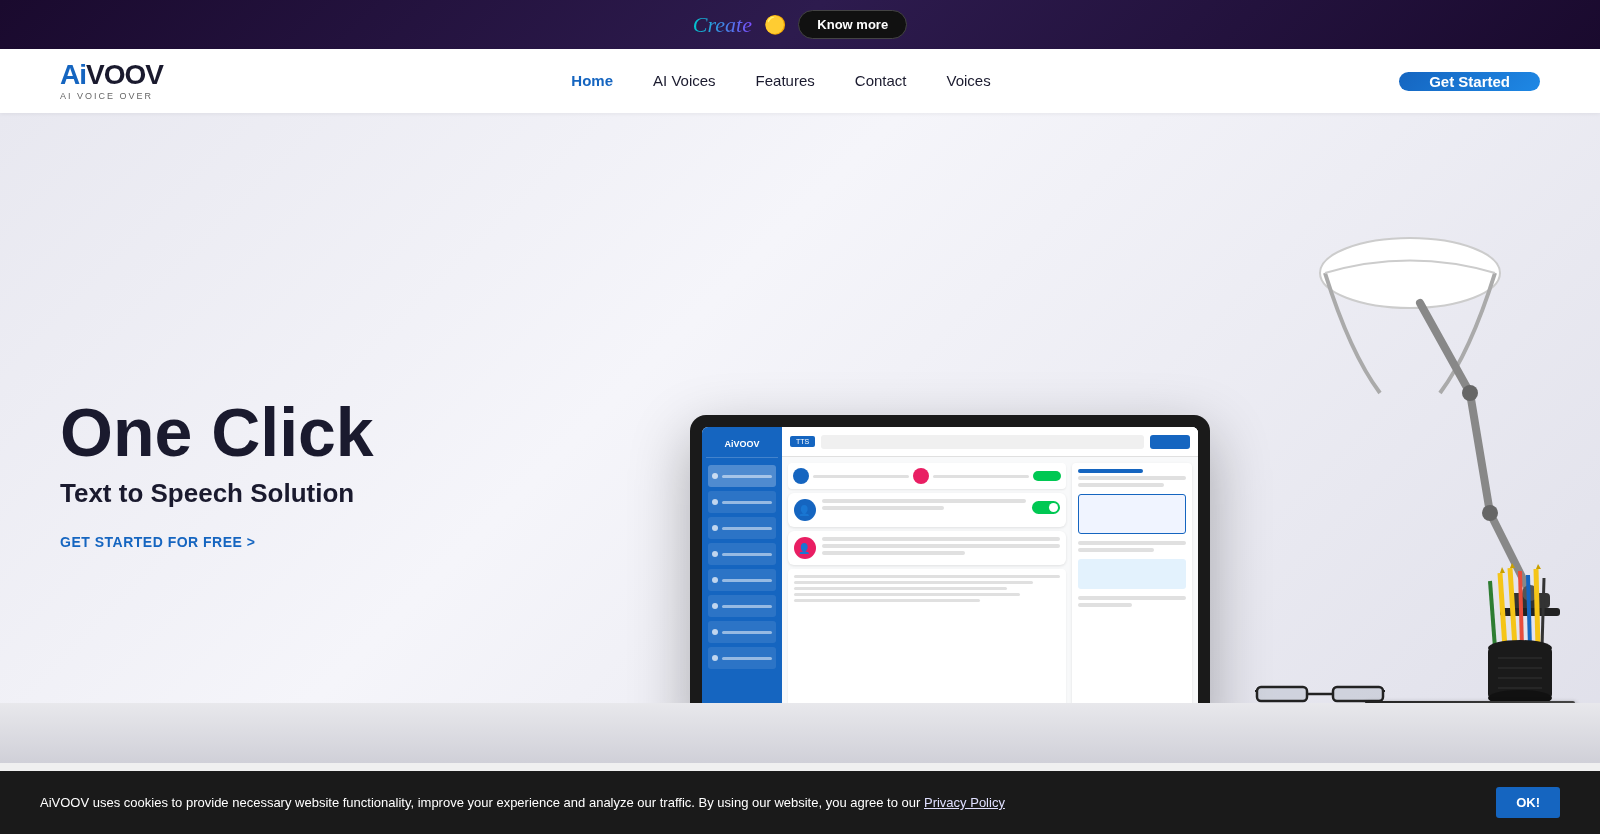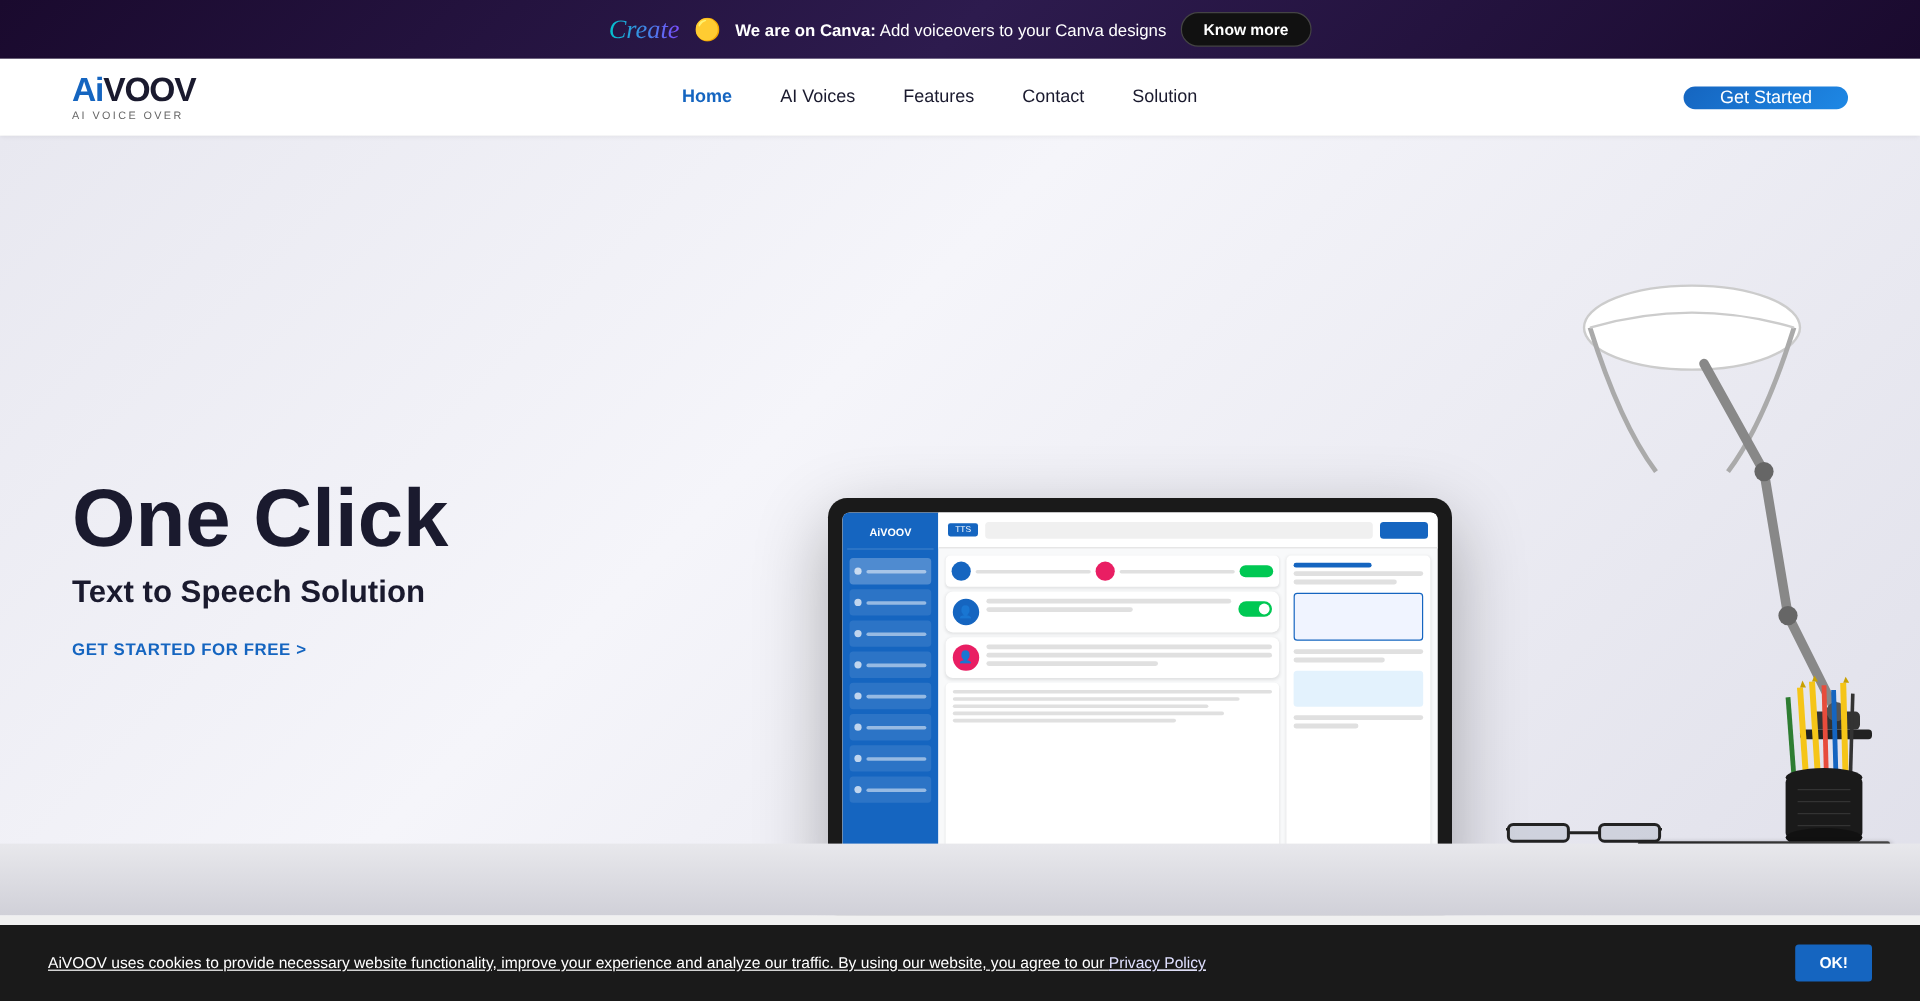--- a/index.html
+++ b/index.html
@@ -90,21 +90,21 @@
       color: #1565c0;
       font-weight: 600;
     }
     .get-started-btn {
       background: linear-gradient(135deg, #1565c0, #1e88e5);
       color: white;
       border: none;
       padding: 1px 30px;
       border-radius: 30px;
       font-size: 15px;
-      font-weight: 400;
+      font-weight: 700;
       cursor: pointer;
     }
 
     
     .hero {
       background: linear-gradient(135deg, #e8e8f0 0%, #f5f5fa 40%, #e0e0ea 100%);
       min-height: 650px;
       display: flex;
       align-items: center;
       padding: 60px 60px 0 60px;
@@ -370,21 +370,21 @@
       right: 0;
       background: #1a1a1a;
       color: white;
       display: flex;
       align-items: center;
       justify-content: space-between;
       padding: 16px 40px;
       font-size: 13px;
       z-index: 100;
     }
-    .cookie-text { flex: 1; text-decoration: underline; }
+    .cookie-text { flex: 1; }
     .cookie-text a { color: #e0e0ff; text-decoration: underline; }
     .ok-btn {
       background: #1565c0;
       color: white;
       border: none;
       padding: 8px 20px;
       font-size: 13px;
       font-weight: 700;
       cursor: pointer;
       border-radius: 3px;
@@ -400,41 +400,37 @@
       height: 60px;
       background: linear-gradient(180deg, #e8e8ec, #d0d0d8);
     }
   </style>
 </head>
 <body>
 
 <div class="top-banner">
   <span class="canva-logo">Create</span>
   <span class="canva-icon">🟡</span>
-  <span>
-    <strong>We are on Canva:</strong>
-    <span>Add voiceovers to your Canva designs</span>
-  </span>
   <button class="know-more-btn">Know more</button>
 </div>
 
 <nav class="navbar">
   <div class="logo-area">
     <div class="logo-text">
       <span class="logo-ai">Ai</span><span class="logo-voov">VOOV</span>
     </div>
     <div class="logo-sub">AI Voice Over</div>
   </div>
 
   <ul class="nav-links">
     <li><a href="#" class="active">Home</a></li>
     <li><a href="#">AI Voices</a></li>
     <li><a href="#">Features</a></li>
     <li><a href="#">Contact</a></li>
-    <li><a href="#">Solution</a></li>
+    <li><a href="#">Voices</a></li>
   </ul>
 
   <button class="get-started-btn">Get Started</button>
 </nav>
 
 <section class="hero">
   <div class="hero-content">
     <h1 class="hero-title">One Click</h1>
     <h2 class="hero-subtitle">Text to Speech Solution</h2>
     <a href="#" class="get-started-link">GET STARTED FOR FREE &gt;</a>

